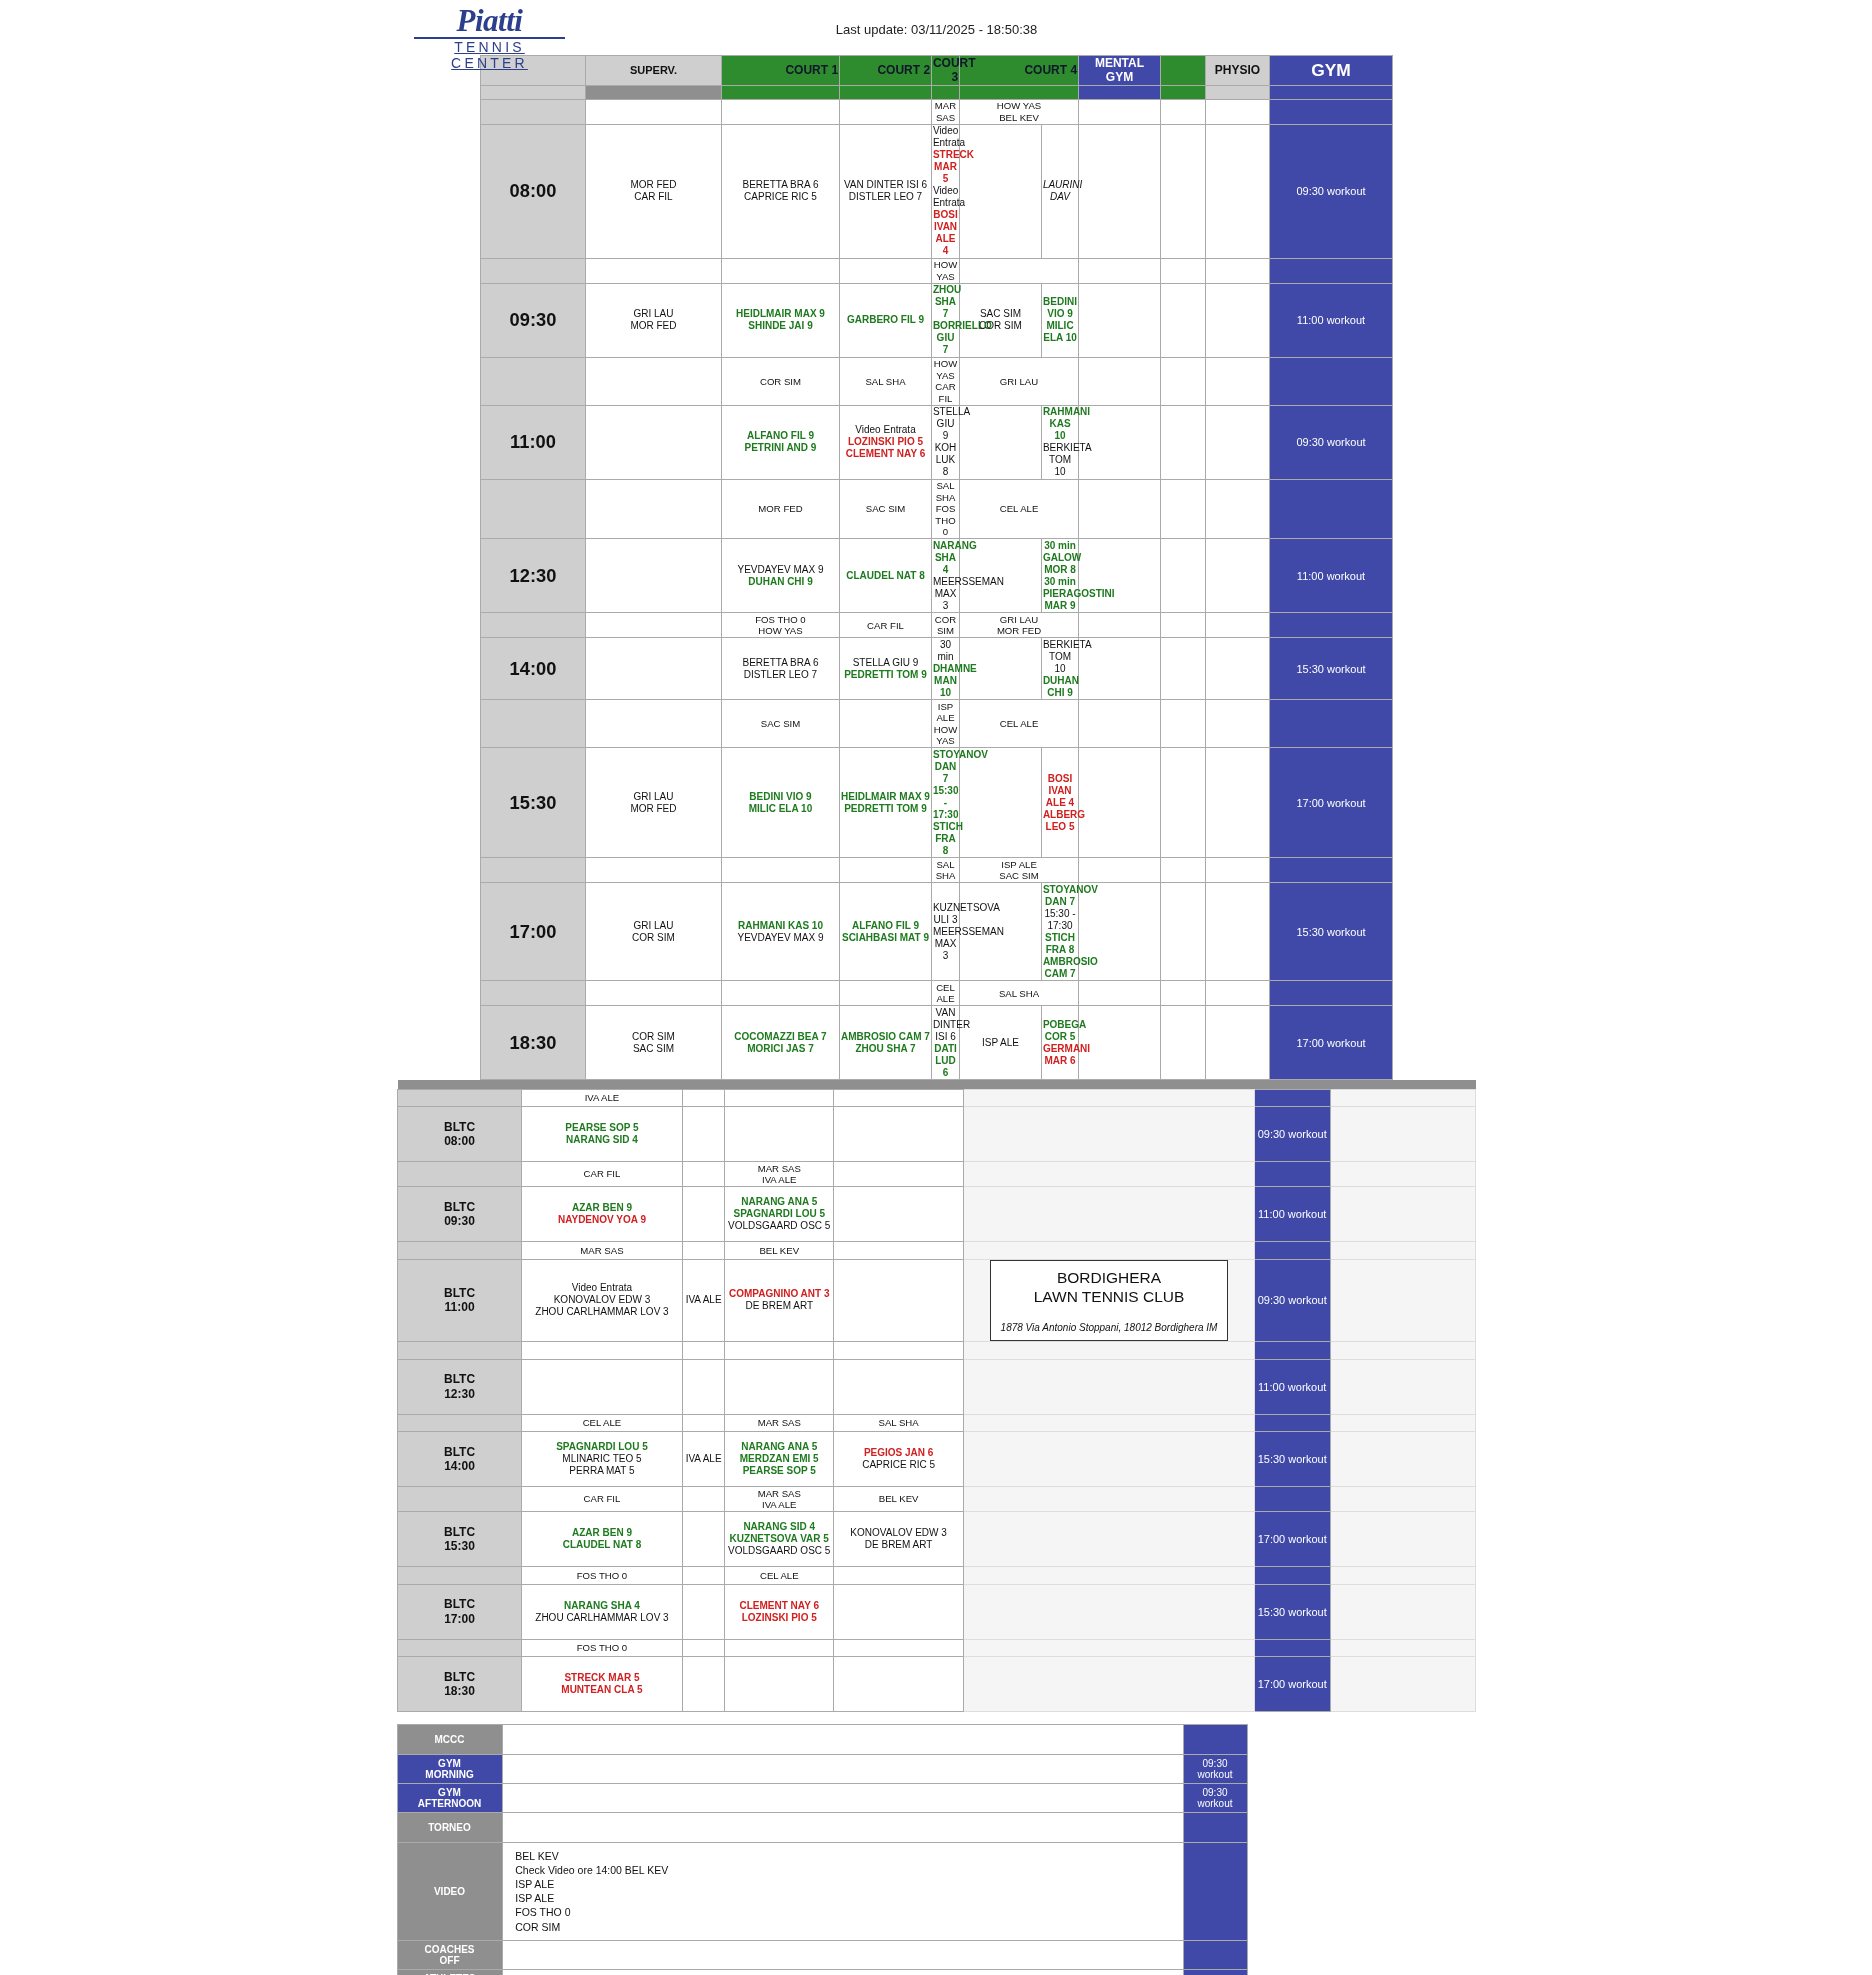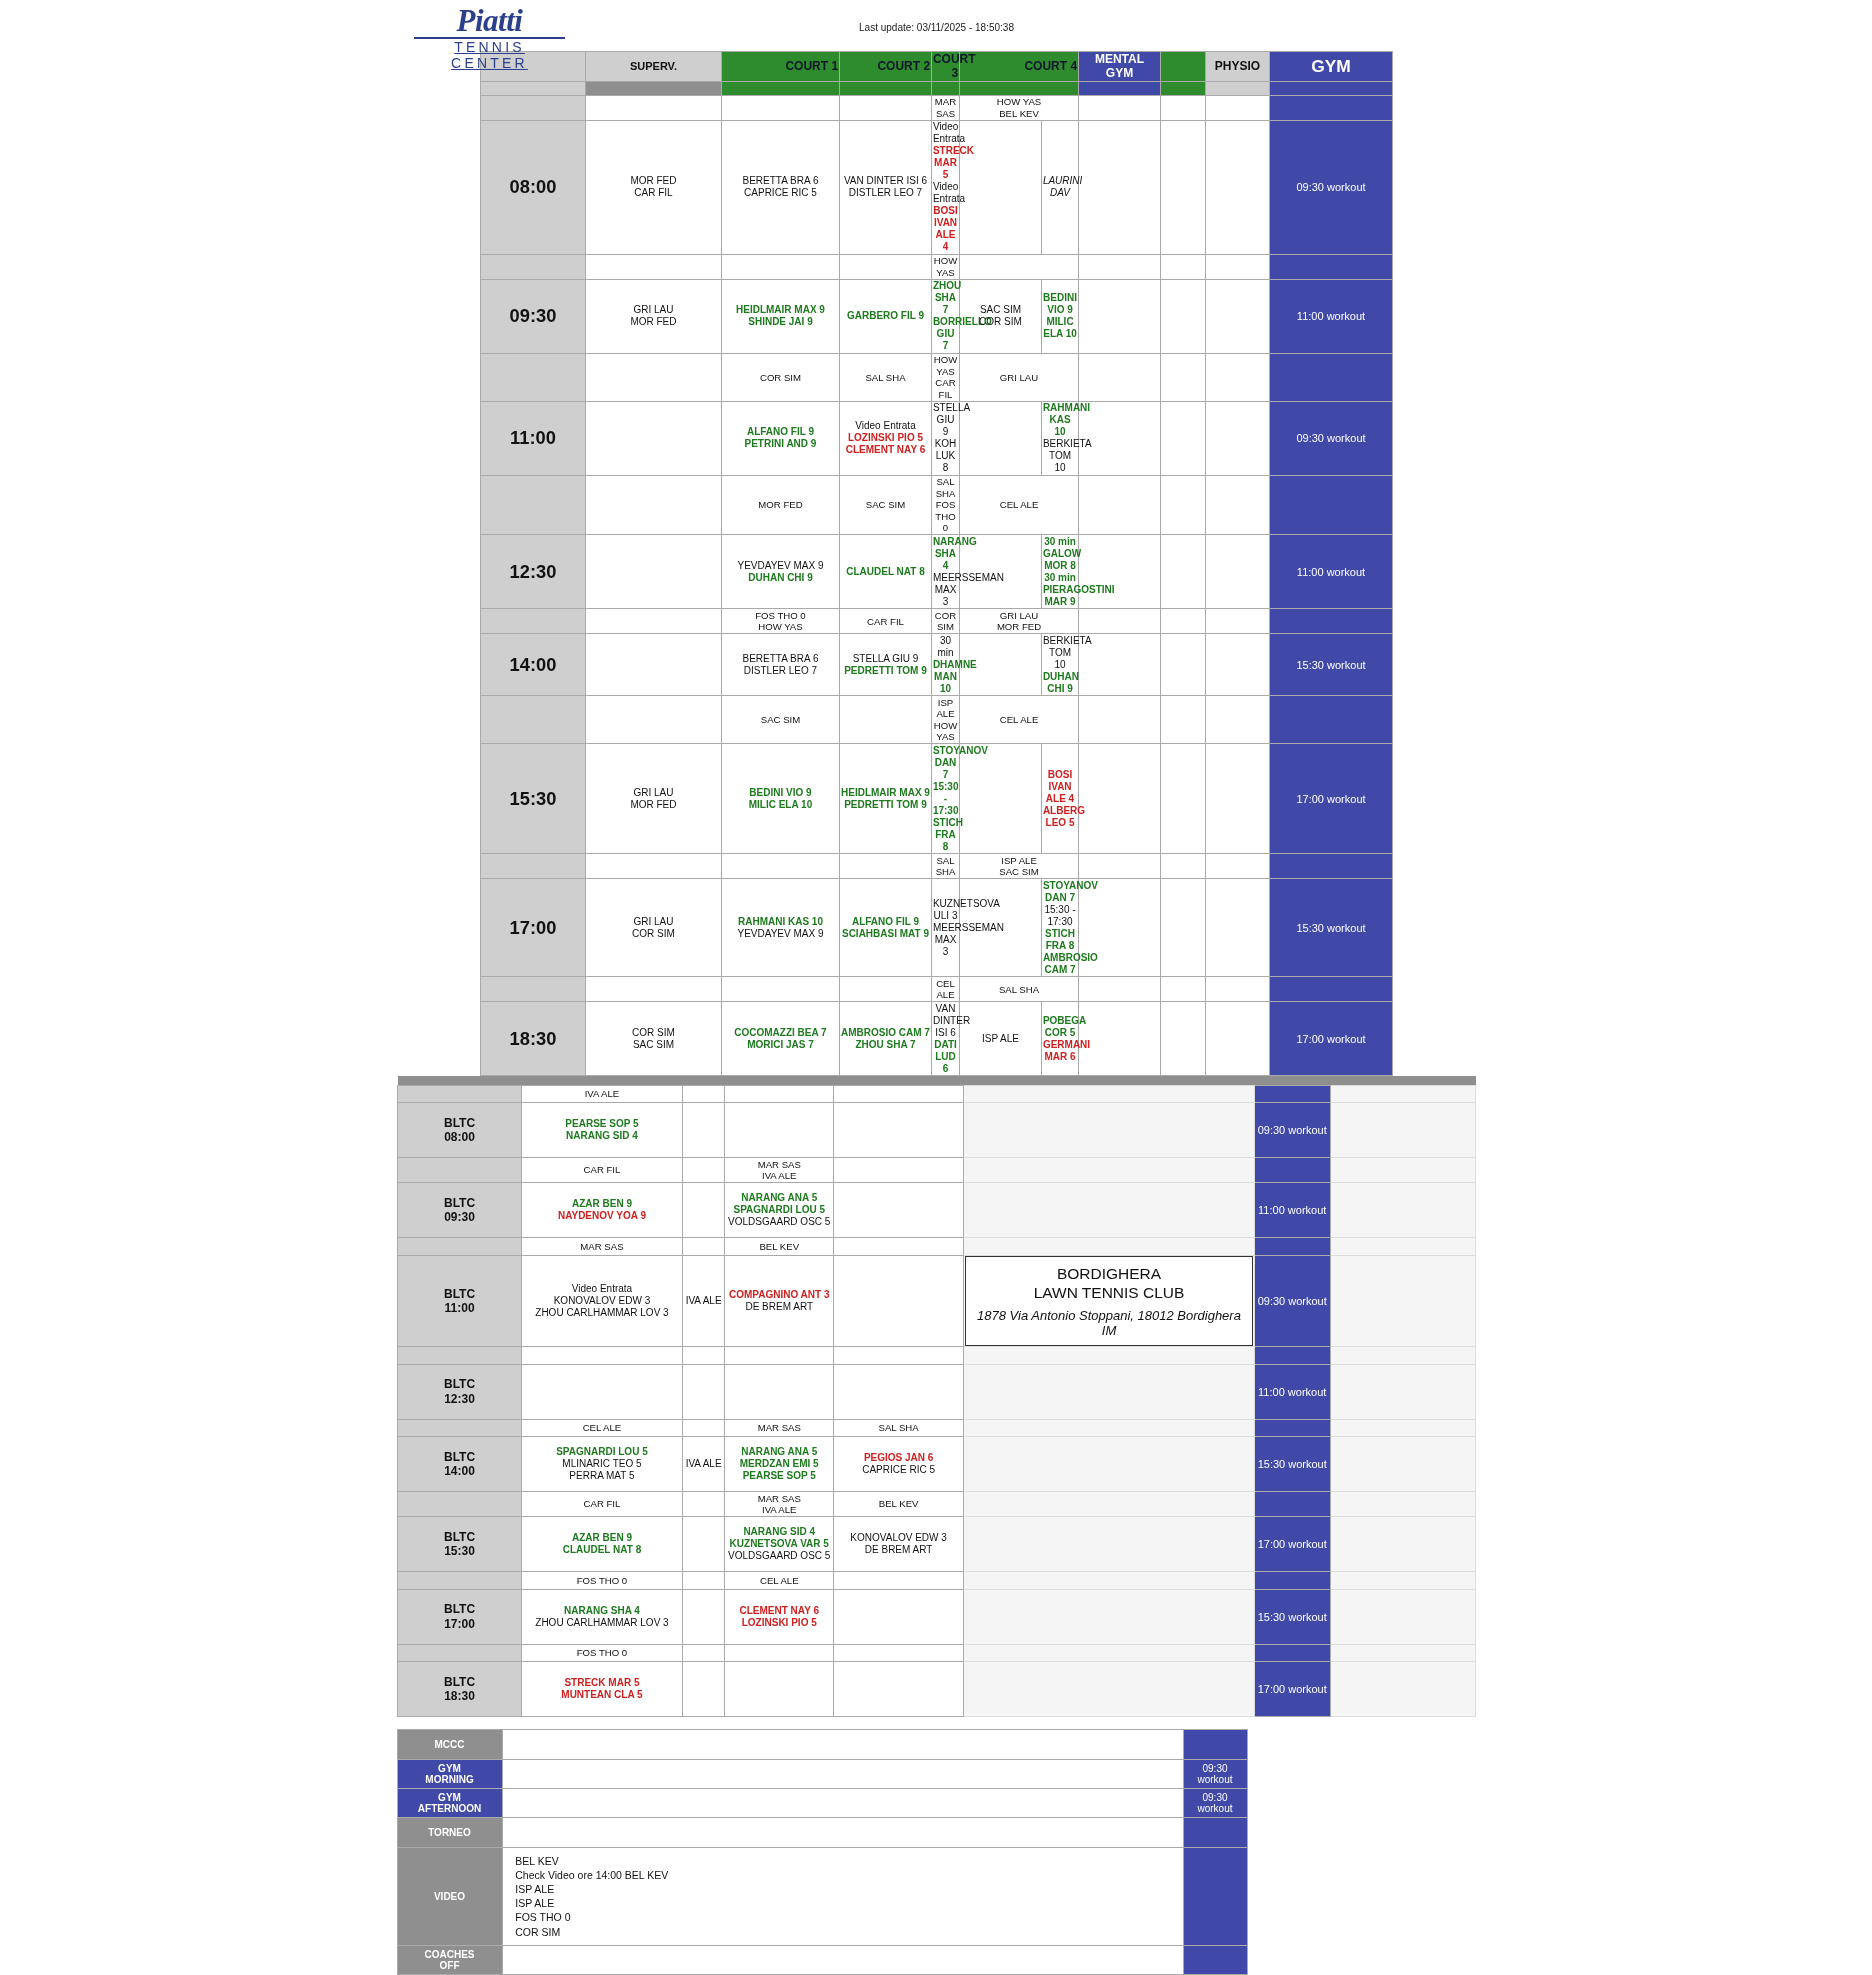--- a/index.html
+++ b/index.html
@@ -4,21 +4,21 @@
 <style>
   html,body{margin:0;padding:0;background:#ffffff;}
   body{font-family:"Liberation Sans", sans-serif; width:1873px; }
   .page{width:1873px; position:relative;}
   .header{display:flex;align-items:flex-start;justify-content:center;position:relative;padding-top:17px;}
   .logo{position:absolute;left:414px;top:4.6px;width:151px;text-align:center;}
   .logo .word{font-family:"Liberation Serif", serif;font-style:italic;font-weight:bold;font-size:31px;color:#2b3f8c;letter-spacing:-0.5px;line-height:1;}
   .logo .sub{font-size:14px;letter-spacing:3.2px;color:#2b3f8c;margin-top:0;text-decoration:underline;}
   .logo .rule{height:1.8px;background:#2b3f8c;margin-top:1.8px;}
   .title{font-size:26.5px;font-weight:bold;color:#111;letter-spacing:0.5px;text-align:center;margin-top:3.7px;}
-  .subtitle{font-size:10px;color:#222;text-align:center;margin-top:4.6px;}
+  .subtitle{font-size:13px;color:#222;text-align:center;margin-top:4.6px;}
 
   table{border-collapse:collapse;table-layout:fixed;}
   .grid{margin:18.3px auto 0 auto;}
   td,th{border:0.5px solid #aaa;vertical-align:middle;text-align:center;font-size:10px;color:#111;padding:0.5px 0.9px;}
   .hdr td{background:#cfcfcf;font-weight:bold;font-size:12px;}
   .hdr td.green{background:#2e8b2e;color:#0f172a;text-align:right;}
   .hdr td.blue{background:#4049a8;color:#fff;}
   .hdr td.gymhdr{background:#4049a8;color:#fff;font-size:17.4px;}
   .hdr td.supv{background:#cfcfcf;font-size:11px;}
   .bandrow td{height:12px;}
@@ -37,21 +37,21 @@
   .k{color:#111;}
   .it{font-style:italic;}
   .nb{border:none;}
   .sep td{height:7.3px;background:#8f8f8f;border:none;}
   .bltc td.timecell{font-size:12px;line-height:1.2;}
   .physio{background:#4049a8;color:#fff;font-size:11px;}
   .physioblank{background:#4049a8;}
   .whitecell{background:#f5f5f5;border:0.5px solid #ddd;}
   .clubbox{border:0.9px solid #333;background:#fff;padding:6.4px 10px;display:inline-block;text-align:center;}
   .clubbox .l1{font-size:15.5px;color:#111;line-height:1.25;}
-  .clubbox .l2{font-size:13px;font-style:italic;color:#111;margin-top:6px;}
+  .clubbox .l2{font-size:10px;font-style:italic;color:#111;margin-top:16px;}
   .footer{margin:12px auto 12px auto;}
   .footer td{font-size:10px;}
   .flabel{background:#8f8f8f;color:#fff;font-weight:bold;font-size:12px;width:101px;}
   .flabel.blue{background:#4049a8;}
   .fbody{background:#fff;text-align:left;padding-left:6.4px;}
   .fblue{background:#4049a8;color:#fff;font-size:10px;}
   .videolist{text-align:left;font-size:10.5px;line-height:1.35;padding:3.7px 6.4px;}
   .cellline{line-height:1.2;}
 </style>
 </head>

